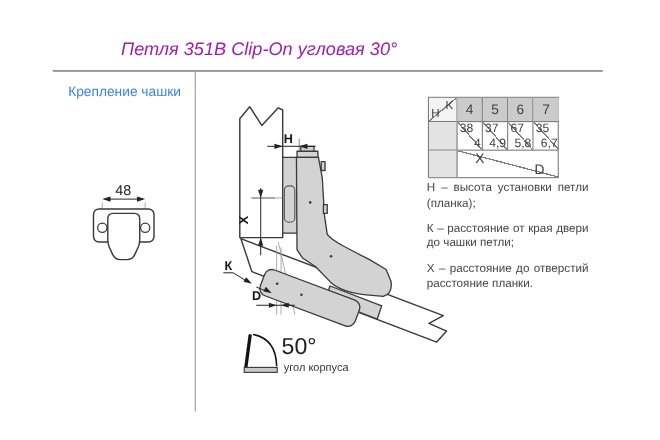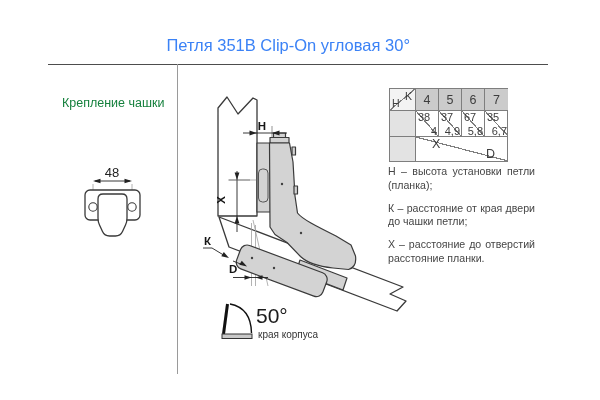--- a/index.html
+++ b/index.html
@@ -1,22 +1,22 @@
 <!DOCTYPE html>
 <html><head>
 <meta charset="utf-8">
 <style>
   html,body{margin:0;padding:0;}
   body{width:600px;height:400px;background:#ffffff;position:relative;overflow:hidden;
        font-family:"Liberation Sans",sans-serif;}
   .abs{position:absolute;}
-  #title{left:110px;top:36px;width:300px;text-align:right;font-size:16.5px;color:#3b82f6;}
+  #title{left:110px;top:36px;width:300px;text-align:left;font-size:16.5px;color:#a21caf;font-style:italic;}
   #hrule{left:48px;top:64px;width:500px;height:1px;background:#4d4d4d;}
   #vrule{left:177px;top:64px;width:1px;height:310px;background:#9a9a9a;}
-  #cup-heading{left:62px;top:76px;font-size:12.5px;color:#15803d;margin-top:20px;}
+  #cup-heading{left:62px;top:76px;font-size:12.5px;color:#3b82f6;}
   #angle-value{left:256px;top:304px;font-size:21px;color:#1c1c1c;}
   #angle-caption{left:258px;top:329px;font-size:10px;color:#333333;}
 
   
   .wh{fill:#ffffff;stroke:#3a3a3a;stroke-width:1.3;stroke-linejoin:round;}
   .gr{fill:#d3d3d3;stroke:#3a3a3a;stroke-width:1.2;stroke-linejoin:round;}
   .slot{fill:none;stroke:#555555;stroke-width:1;}
   .thin{stroke:#9a9a9a;stroke-width:0.75;fill:none;}
   .dim{stroke:#222222;stroke-width:0.9;fill:none;}
   .ext{stroke:#666666;stroke-width:0.7;fill:none;}
@@ -119,21 +119,21 @@
   <path class="dim" d="M233,277.5 H268"></path>
   <polygon class="arw" points="251.5,277.5 244.5,275.2 244.5,279.8"></polygon>
   <polygon class="arw" points="255.5,277.5 262.5,275.2 262.5,279.8"></polygon>
 
   <path d="M227.5,304 L223.5,334" stroke="#111111" stroke-width="3" fill="none"></path>
   <path d="M230,304 Q251,308 251.5,333" stroke="#111111" stroke-width="1.4" fill="none"></path>
   <rect x="222" y="334" width="30" height="4.5" fill="#c9c9c9" stroke="#333333" stroke-width="1"></rect>
 </svg>
 
 <div class="abs" id="angle-value">50°</div>
-<div class="abs" id="angle-caption">края корпуса</div>
+<div class="abs" id="angle-caption">угол корпуса</div>
 
 <div class="abs" id="spec-table">
   <div class="c00 diag-down">
     <span class="k-corner">K</span>
     <span class="h-corner">H</span>
   </div>
   <div class="hd">4</div>
   <div class="hd">5</div>
   <div class="hd">6</div>
   <div class="hd lc">7</div>

